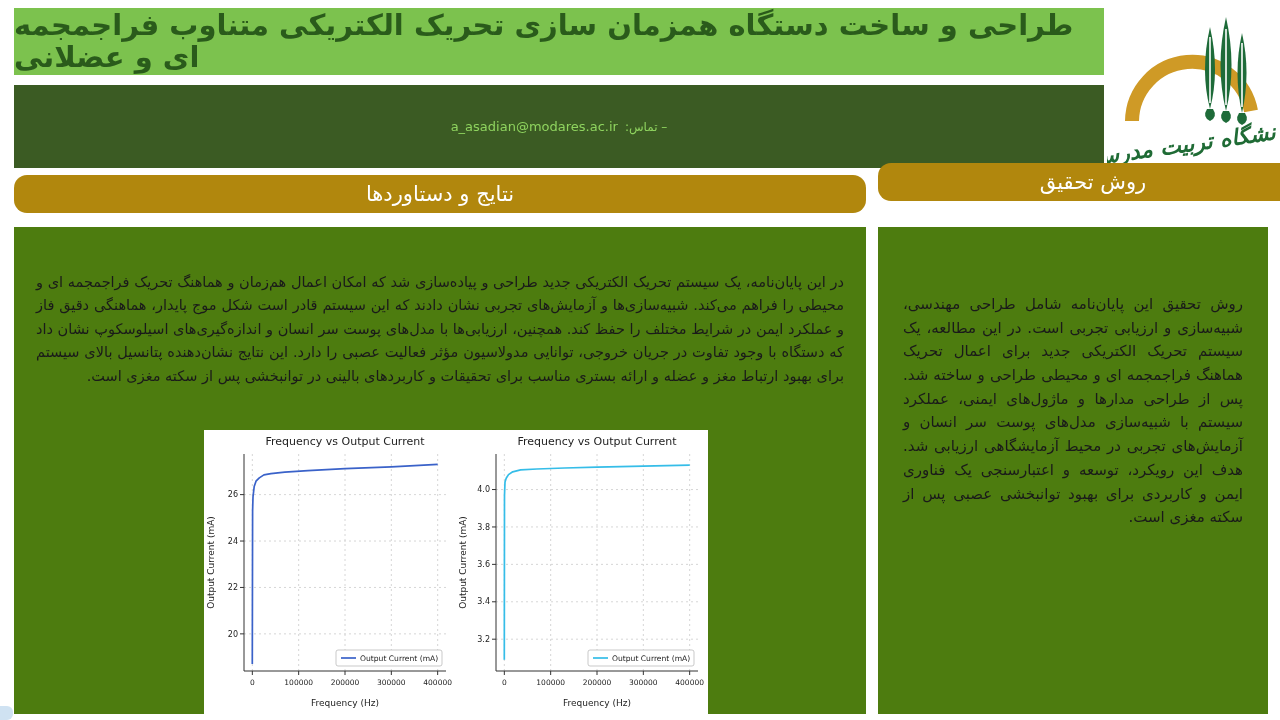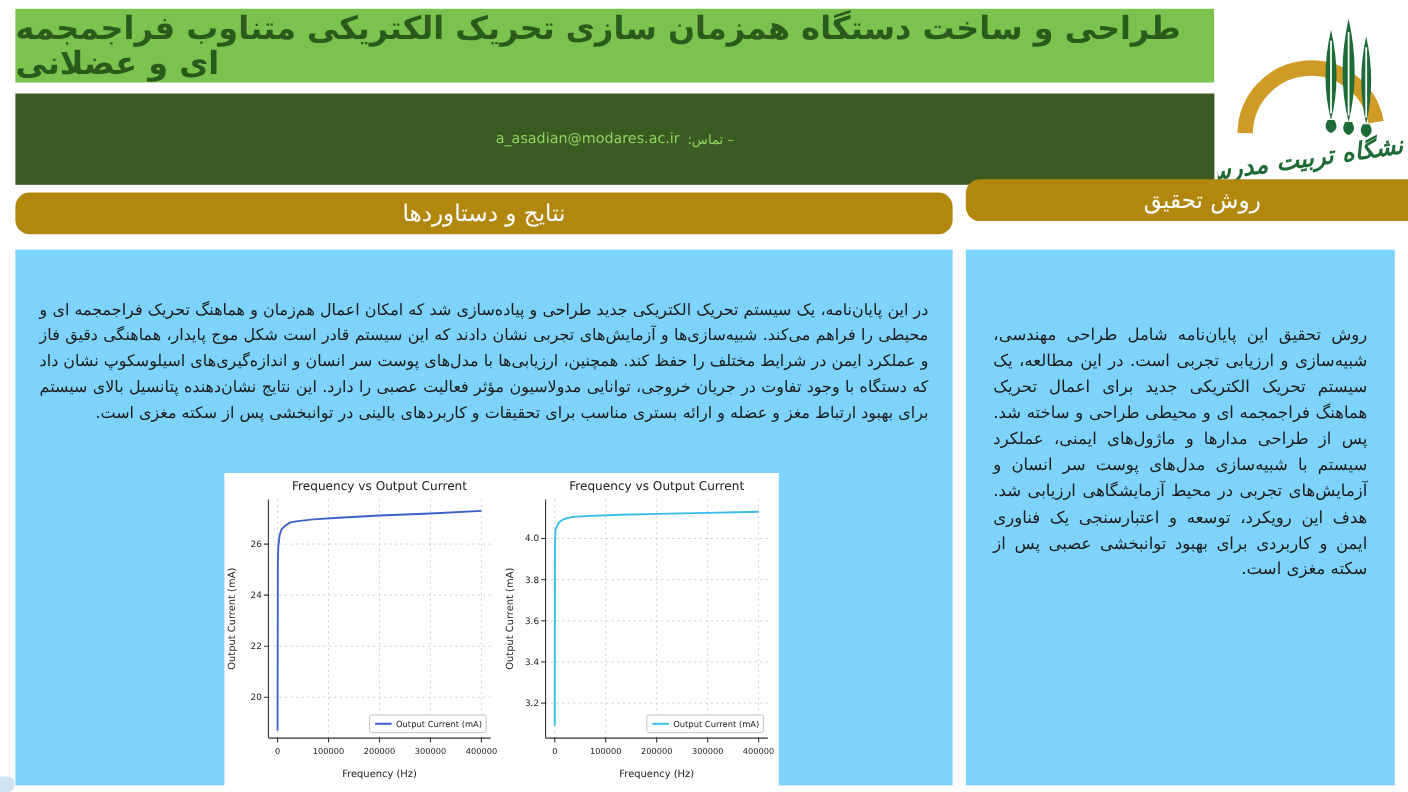--- a/index.html
+++ b/index.html
@@ -43,21 +43,21 @@
   
   .section-header{
     height:38px;background:#b1870d;color:#ffffff;
     display:flex;align-items:center;justify-content:center;
     font-size:21px;font-weight:normal;direction:rtl;border-radius:13px;
   }
   .header-results{left:14px;top:175px;width:852px;}
   .header-method{left:878px;top:163px;width:430px;}
 
   
-  .panel{background:#7dd3fc;}
+  .panel{background:#4d7c0f;}
   .panel-results{left:14px;top:227px;width:852px;height:487px;}
   .panel-method{left:878px;top:227px;width:390px;height:487px;}
   .panel p{
     margin:0;direction:rtl;text-align:justify;color:#1a1a1a;
   }
   .panel-results p{
     padding:44px 22px 0 22px;font-size:14.5px;line-height:1.62;
   }
   .panel-method p{
     padding:66px 25px 0 25px;font-size:15px;line-height:1.58;

